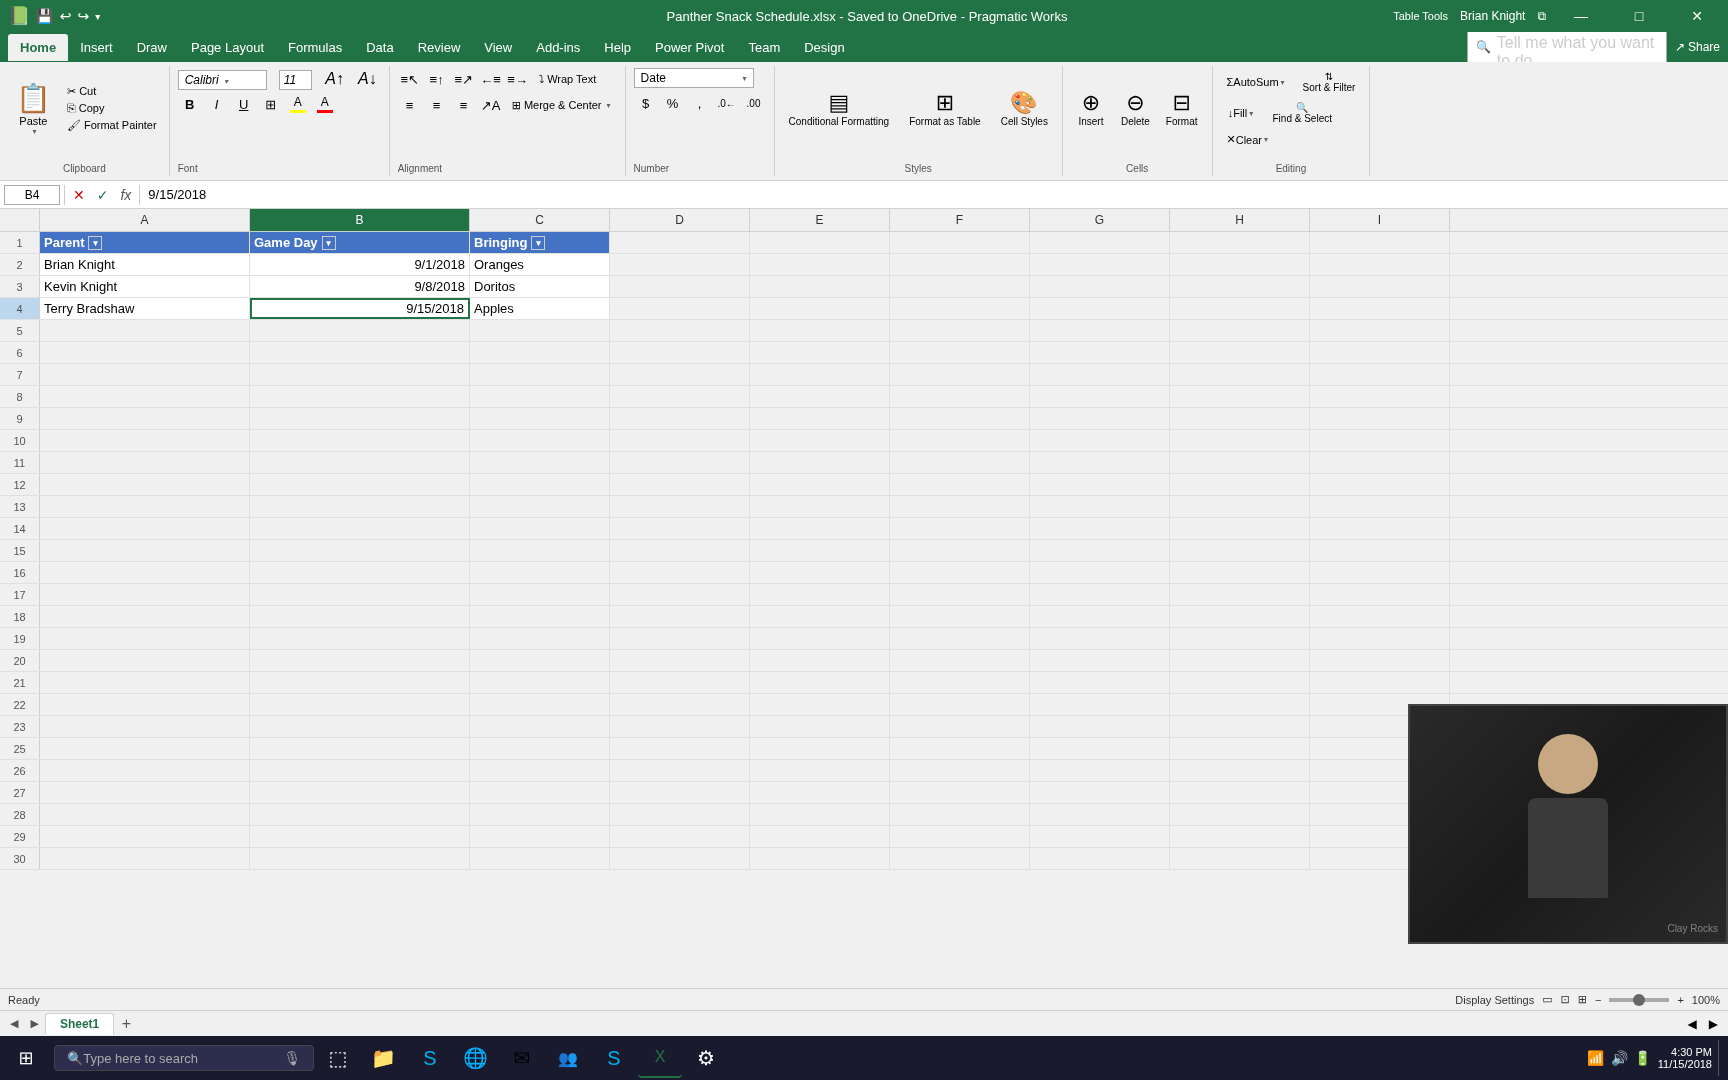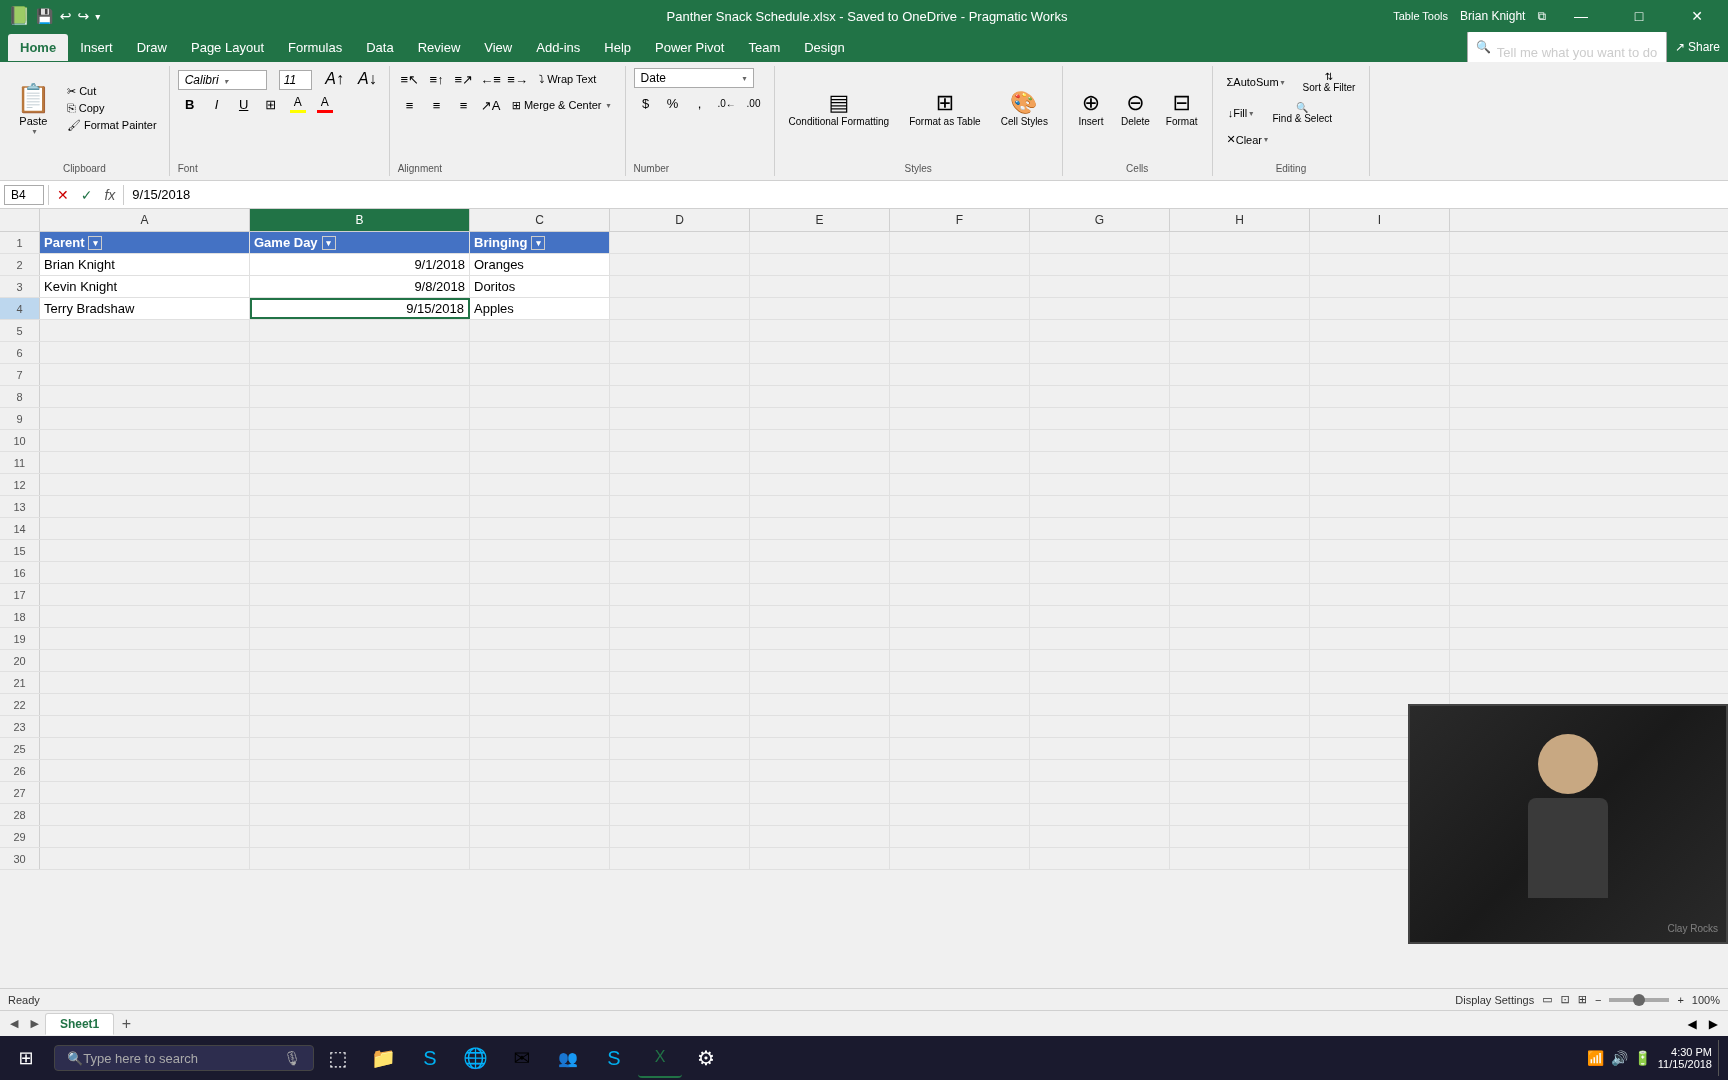--- a/index.html
+++ b/index.html
@@ -276,23 +276,23 @@
       align-items: center;
       background: white;
       border-bottom: 1px solid #d0d0d0;
       height: 28px;
       padding: 0 4px;
       gap: 4px;
     }
     .cell-ref-box {
       border: 1px solid #aaa;
       padding: 2px 6px;
-      width: 40px;
+      width: 56px;
       font-size: 12px;
-      text-align: left;
+      text-align: center;
     }
     .formula-divider {
       width: 1px;
       height: 20px;
       background: #ccc;
     }
     .formula-input {
       flex: 1;
       border: none;
       outline: none;
@@ -626,21 +626,21 @@
     <div class="ribbon-tab">Review</div>
     <div class="ribbon-tab">View</div>
     <div class="ribbon-tab">Add-ins</div>
     <div class="ribbon-tab">Help</div>
     <div class="ribbon-tab">Power Pivot</div>
     <div class="ribbon-tab">Team</div>
     <div class="ribbon-tab">Design</div>
     <div style="margin-left:auto; display:flex; align-items:center; gap:8px;">
       <div class="search-box">
         <span>🔍</span>
-        <span style="color:#ccc; font-size:13px;margin-top:10px;">Tell me what you want to do</span>
+        <span style="color:#ccc; font-size:16px;margin-top:10px;">Tell me what you want to do</span>
       </div>
       <span style="color:white; font-size:12px; cursor:pointer; display:flex; align-items:center; gap:3px;">
         <span>↗</span>
         <span>Share</span>
       </span>
     </div>
   </div>
 
   <div id="ribbon">
 

